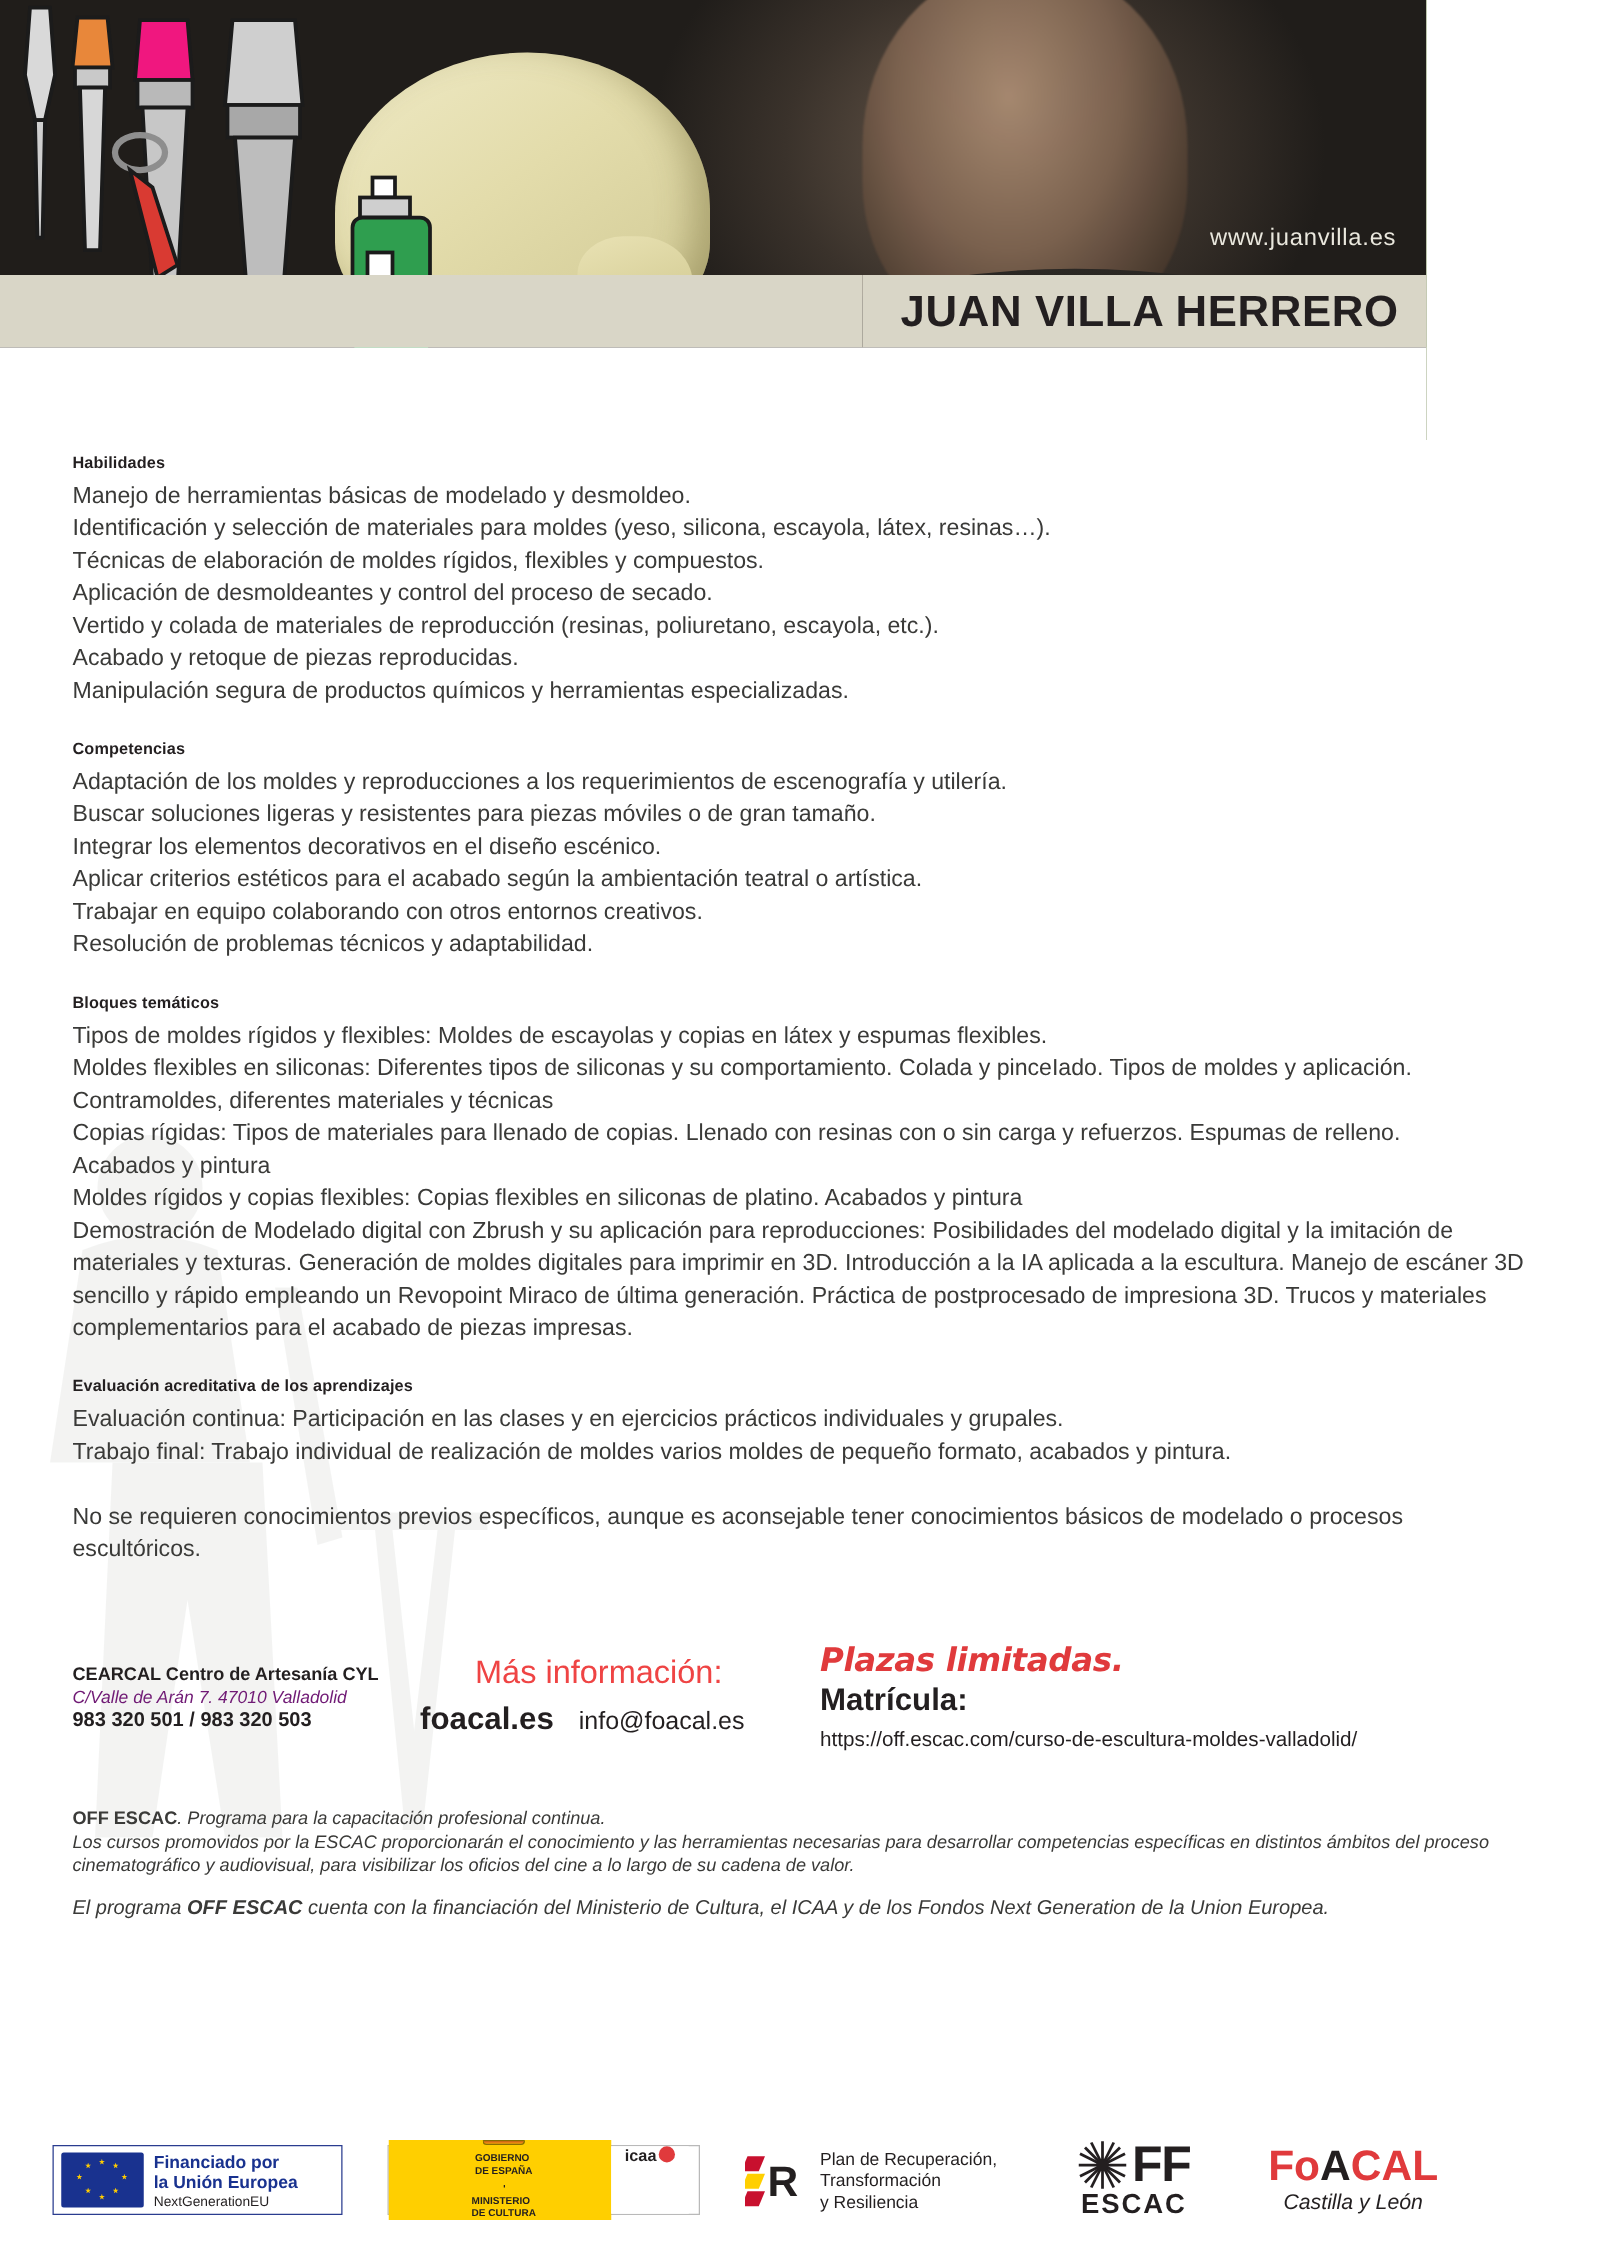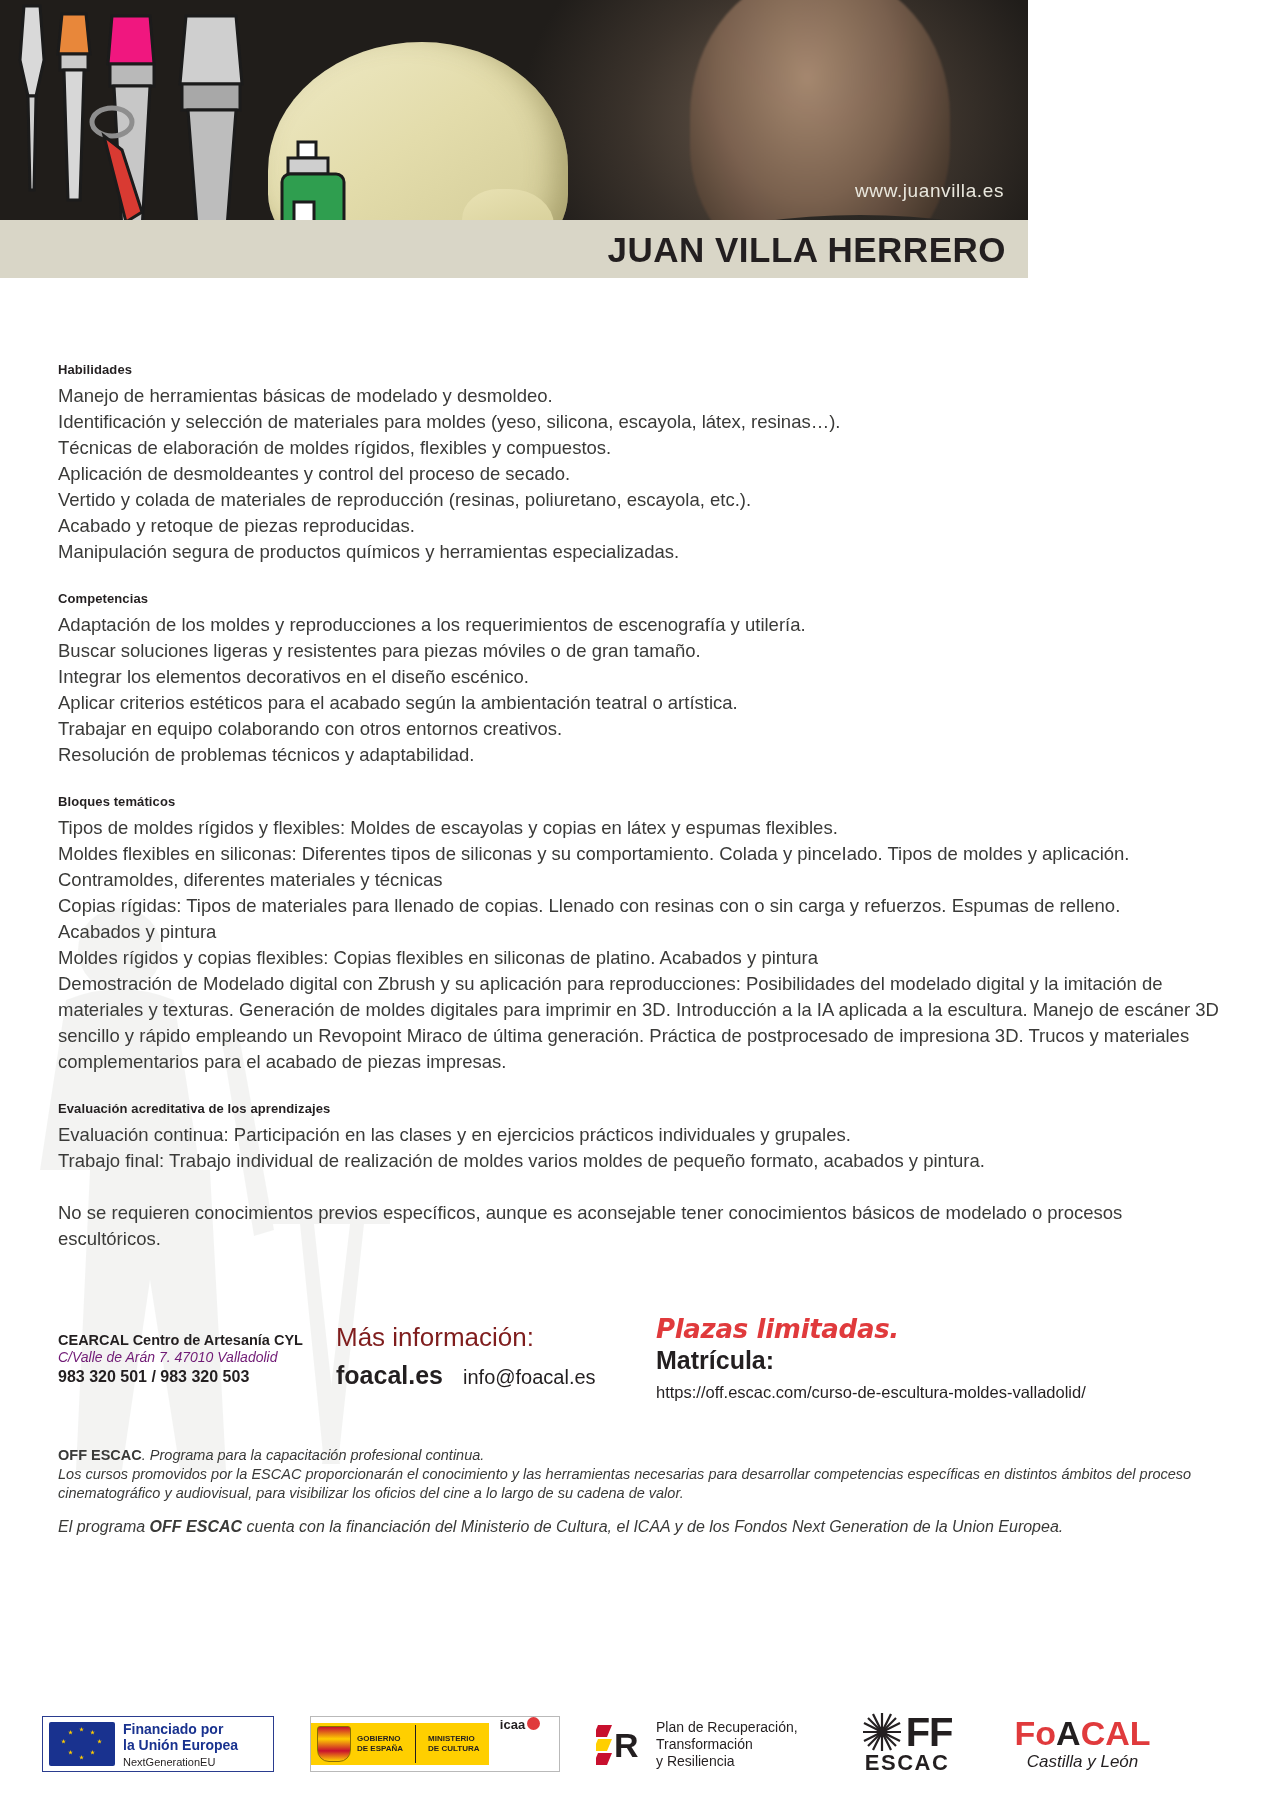--- a/index.html
+++ b/index.html
@@ -10,21 +10,21 @@
     background: #ffffff;
     font-family: "Liberation Sans", sans-serif;
     color: #231f20;
     position: relative;
     overflow: hidden;
   }
 
   
   .hero {
     position: relative;
-    width: 1028px;
+    width: 1141px;
     height: 352px;
     background: #4d7c0f;
     overflow: hidden;
   }
   .hero-photo {
     position: absolute;
     inset: 0;
     background:
       radial-gradient(ellipse 360px 300px at 790px 120px, #6b5b4d 0%, #3a322b 45%, #201d1a 75%),
       linear-gradient(90deg, #2b2724 0%, #241f1c 40%, #17140f 100%);
@@ -141,21 +141,21 @@
     display: flex;
     align-items: flex-start;
     z-index: 2;
   }
   .contact-col1 { width: 278px; padding-top: 18px; }
   .contact-col1 .l1 { font-size: 14.5px; font-weight: bold; color: #231f20; }
   .contact-col1 .l2 { font-size: 14px; font-style: italic; color: #701a75; margin-top: 1px; }
   .contact-col1 .l3 { font-size: 16px; font-weight: bold; color: #231f20; margin-top: 3px; }
 
   .contact-col2 { width: 320px; padding-top: 8px; }
-  .contact-col2 .mas { font-size: 26px; color: #7f1d1d; font-weight: 400; }
+  .contact-col2 .mas { font-size: 26px; color: #ef4444; font-weight: 400; margin-left: 44px; }
   .contact-col2 .row2 { margin-top: 8px; display: flex; align-items: baseline; gap: 20px; }
   .contact-col2 .web { font-size: 25px; font-weight: bold; color: #231f20; }
   .contact-col2 .mail { font-size: 20px; color: #231f20; }
 
   .contact-col3 { flex: 1; padding-top: 0; }
   .plazas {
     font-size: 26px;
     color: #e03a3c;
     font-style: italic;
     font-weight: bold;
@@ -216,24 +216,25 @@
   .eu-text b { display: block; font-size: 14px; color: #19328f; line-height: 16px; }
   .eu-text span { display: block; font-size: 11px; color: #231f20; margin-top: 3px; }
 
   .logo-gob {
     width: 250px; height: 56px;
     border: 1px solid #b9b9b9;
     background: #fff;
     display: flex; align-items: center;
   }
   .gob-yellow {
-    width: 178px; height: 42px;
+    width: 178px; height: 64px;
     background: #ffcf00;
     display: flex; align-items: center; gap: 6px;
     padding-left: 6px;
+    flex-direction: column;
   }
   .gob-crest {
     width: 34px; height: 36px;
     background: linear-gradient(180deg,#c8102e 0%, #ffcf00 35%, #c8102e 70%, #ffcf00 100%);
     border-radius: 3px 3px 12px 12px;
     border: 1px solid #8a6f00;
   }
   .gob-lines { font-size: 8px; line-height: 10px; color: #231f20; font-weight: bold; }
   .gob-divider { width: 1px; height: 38px; background: #231f20; margin: 0 6px; }
   .icaa {

